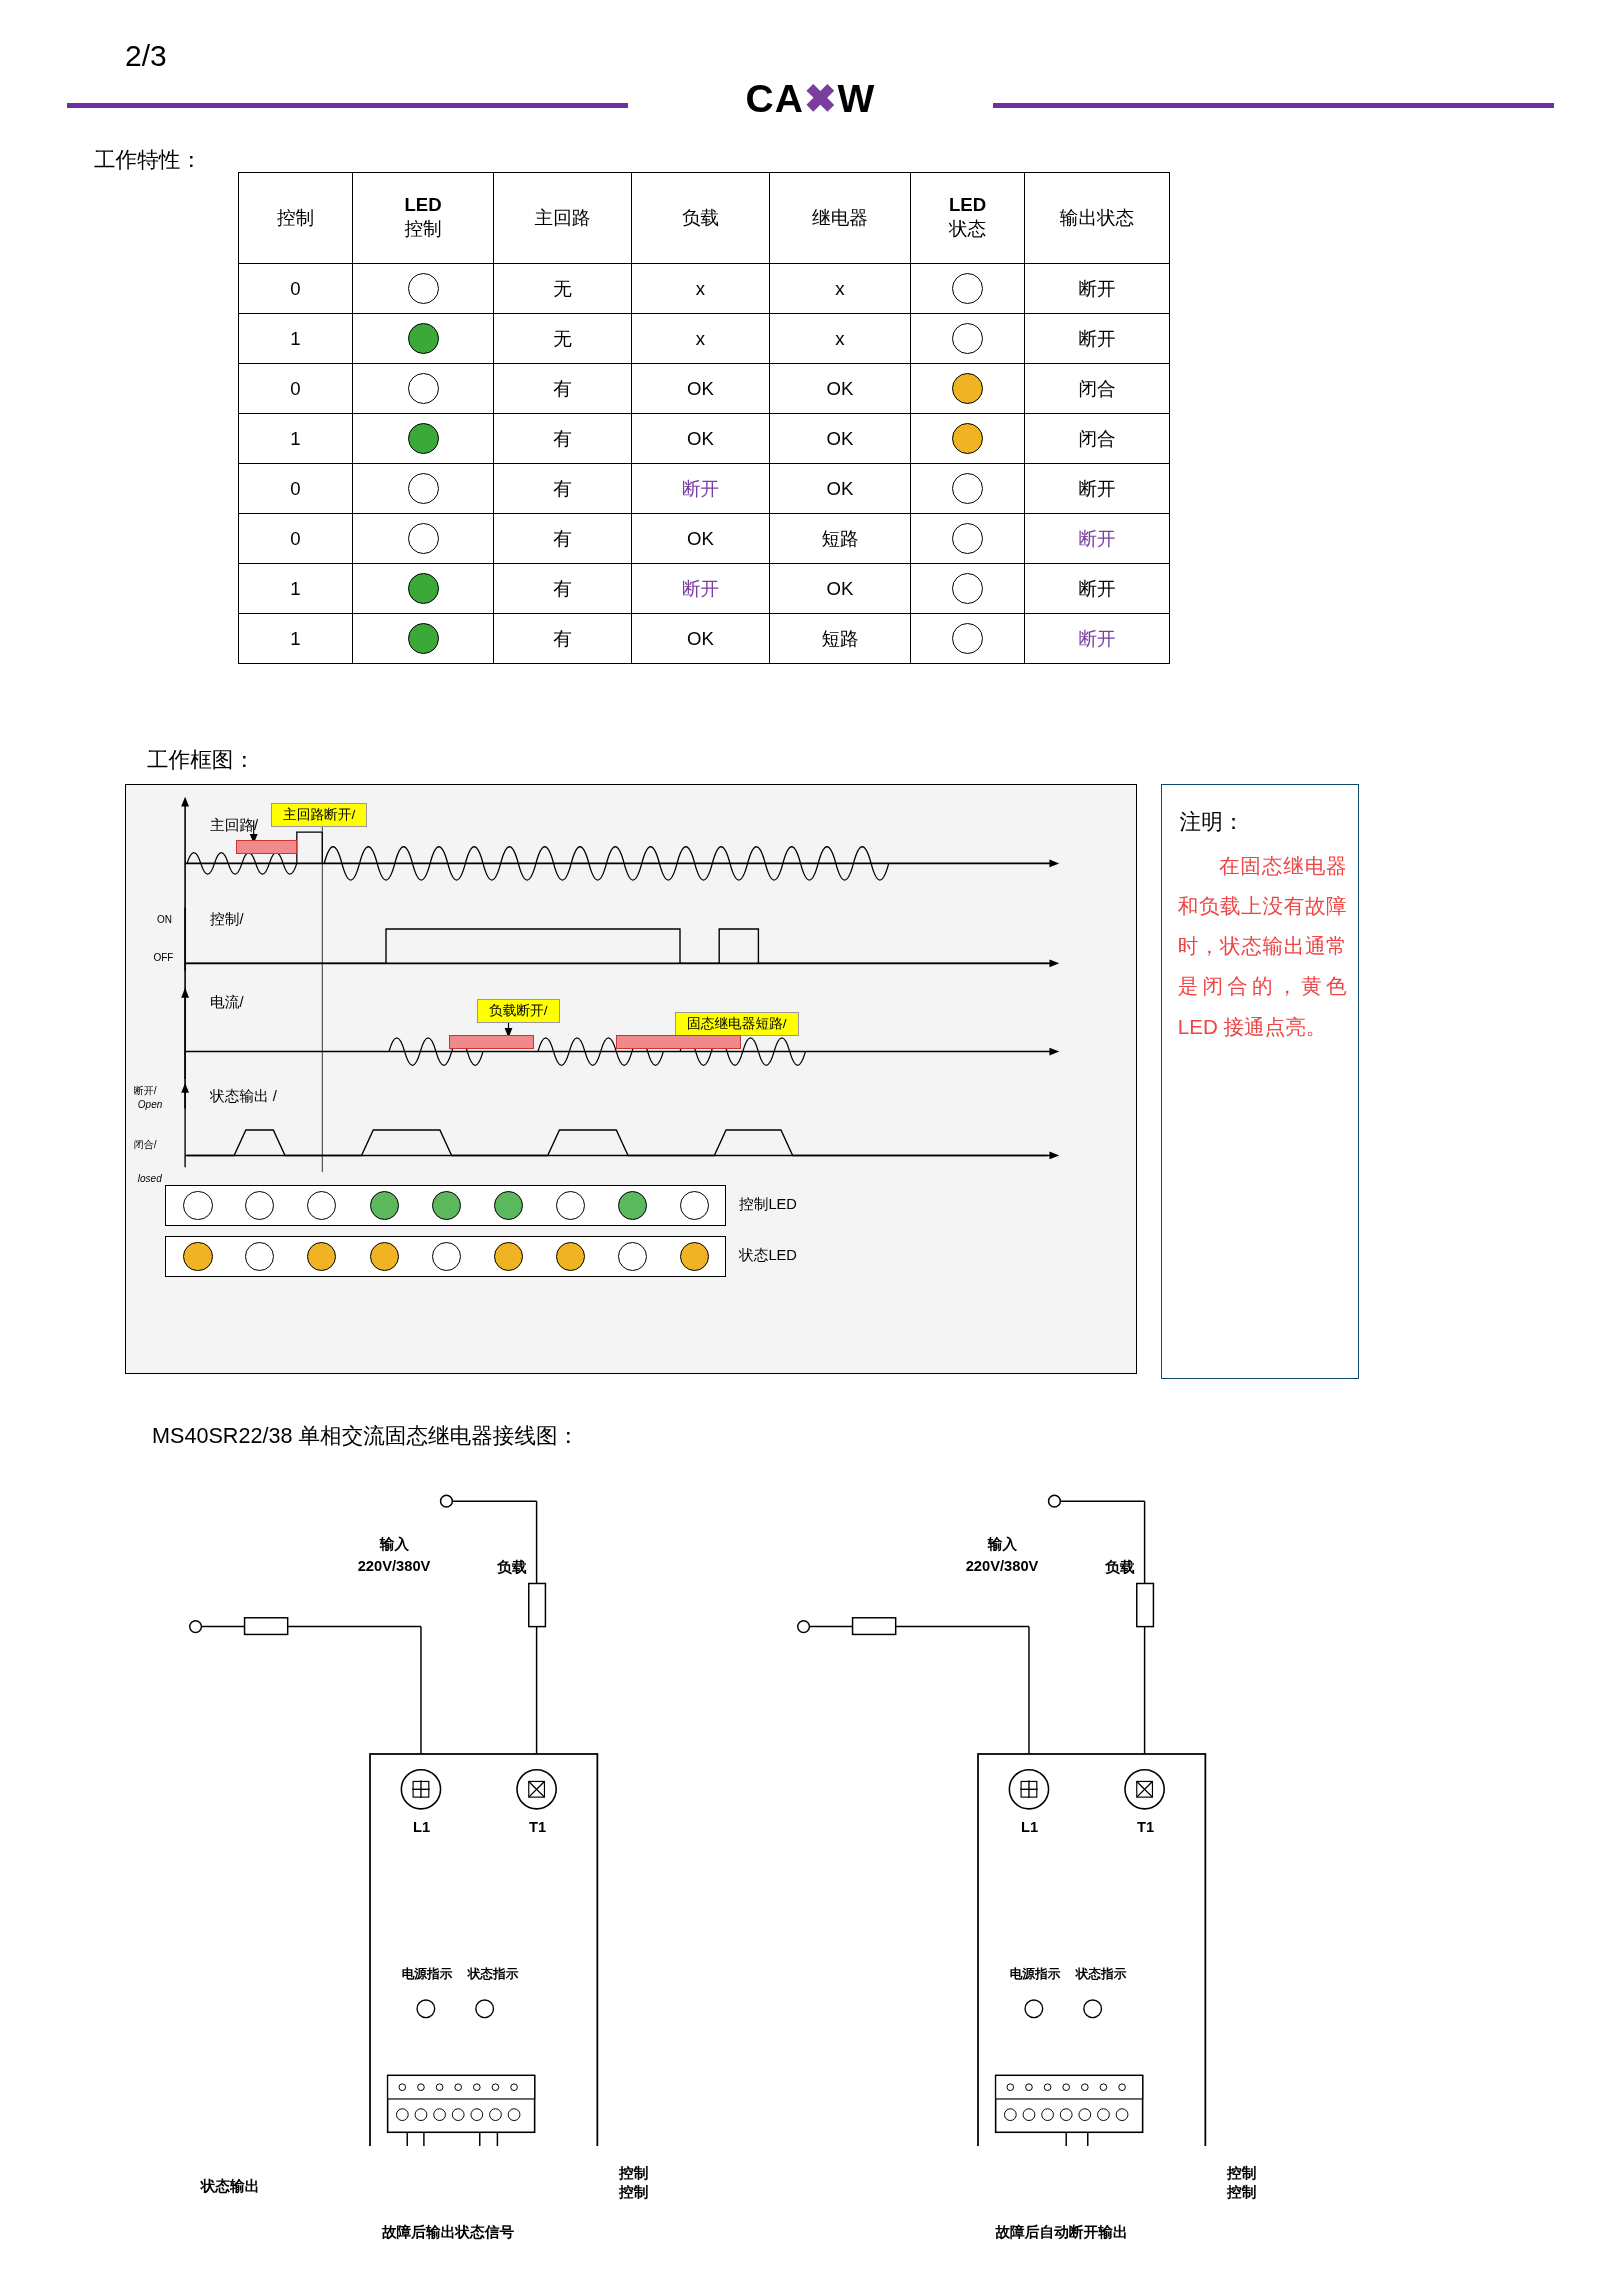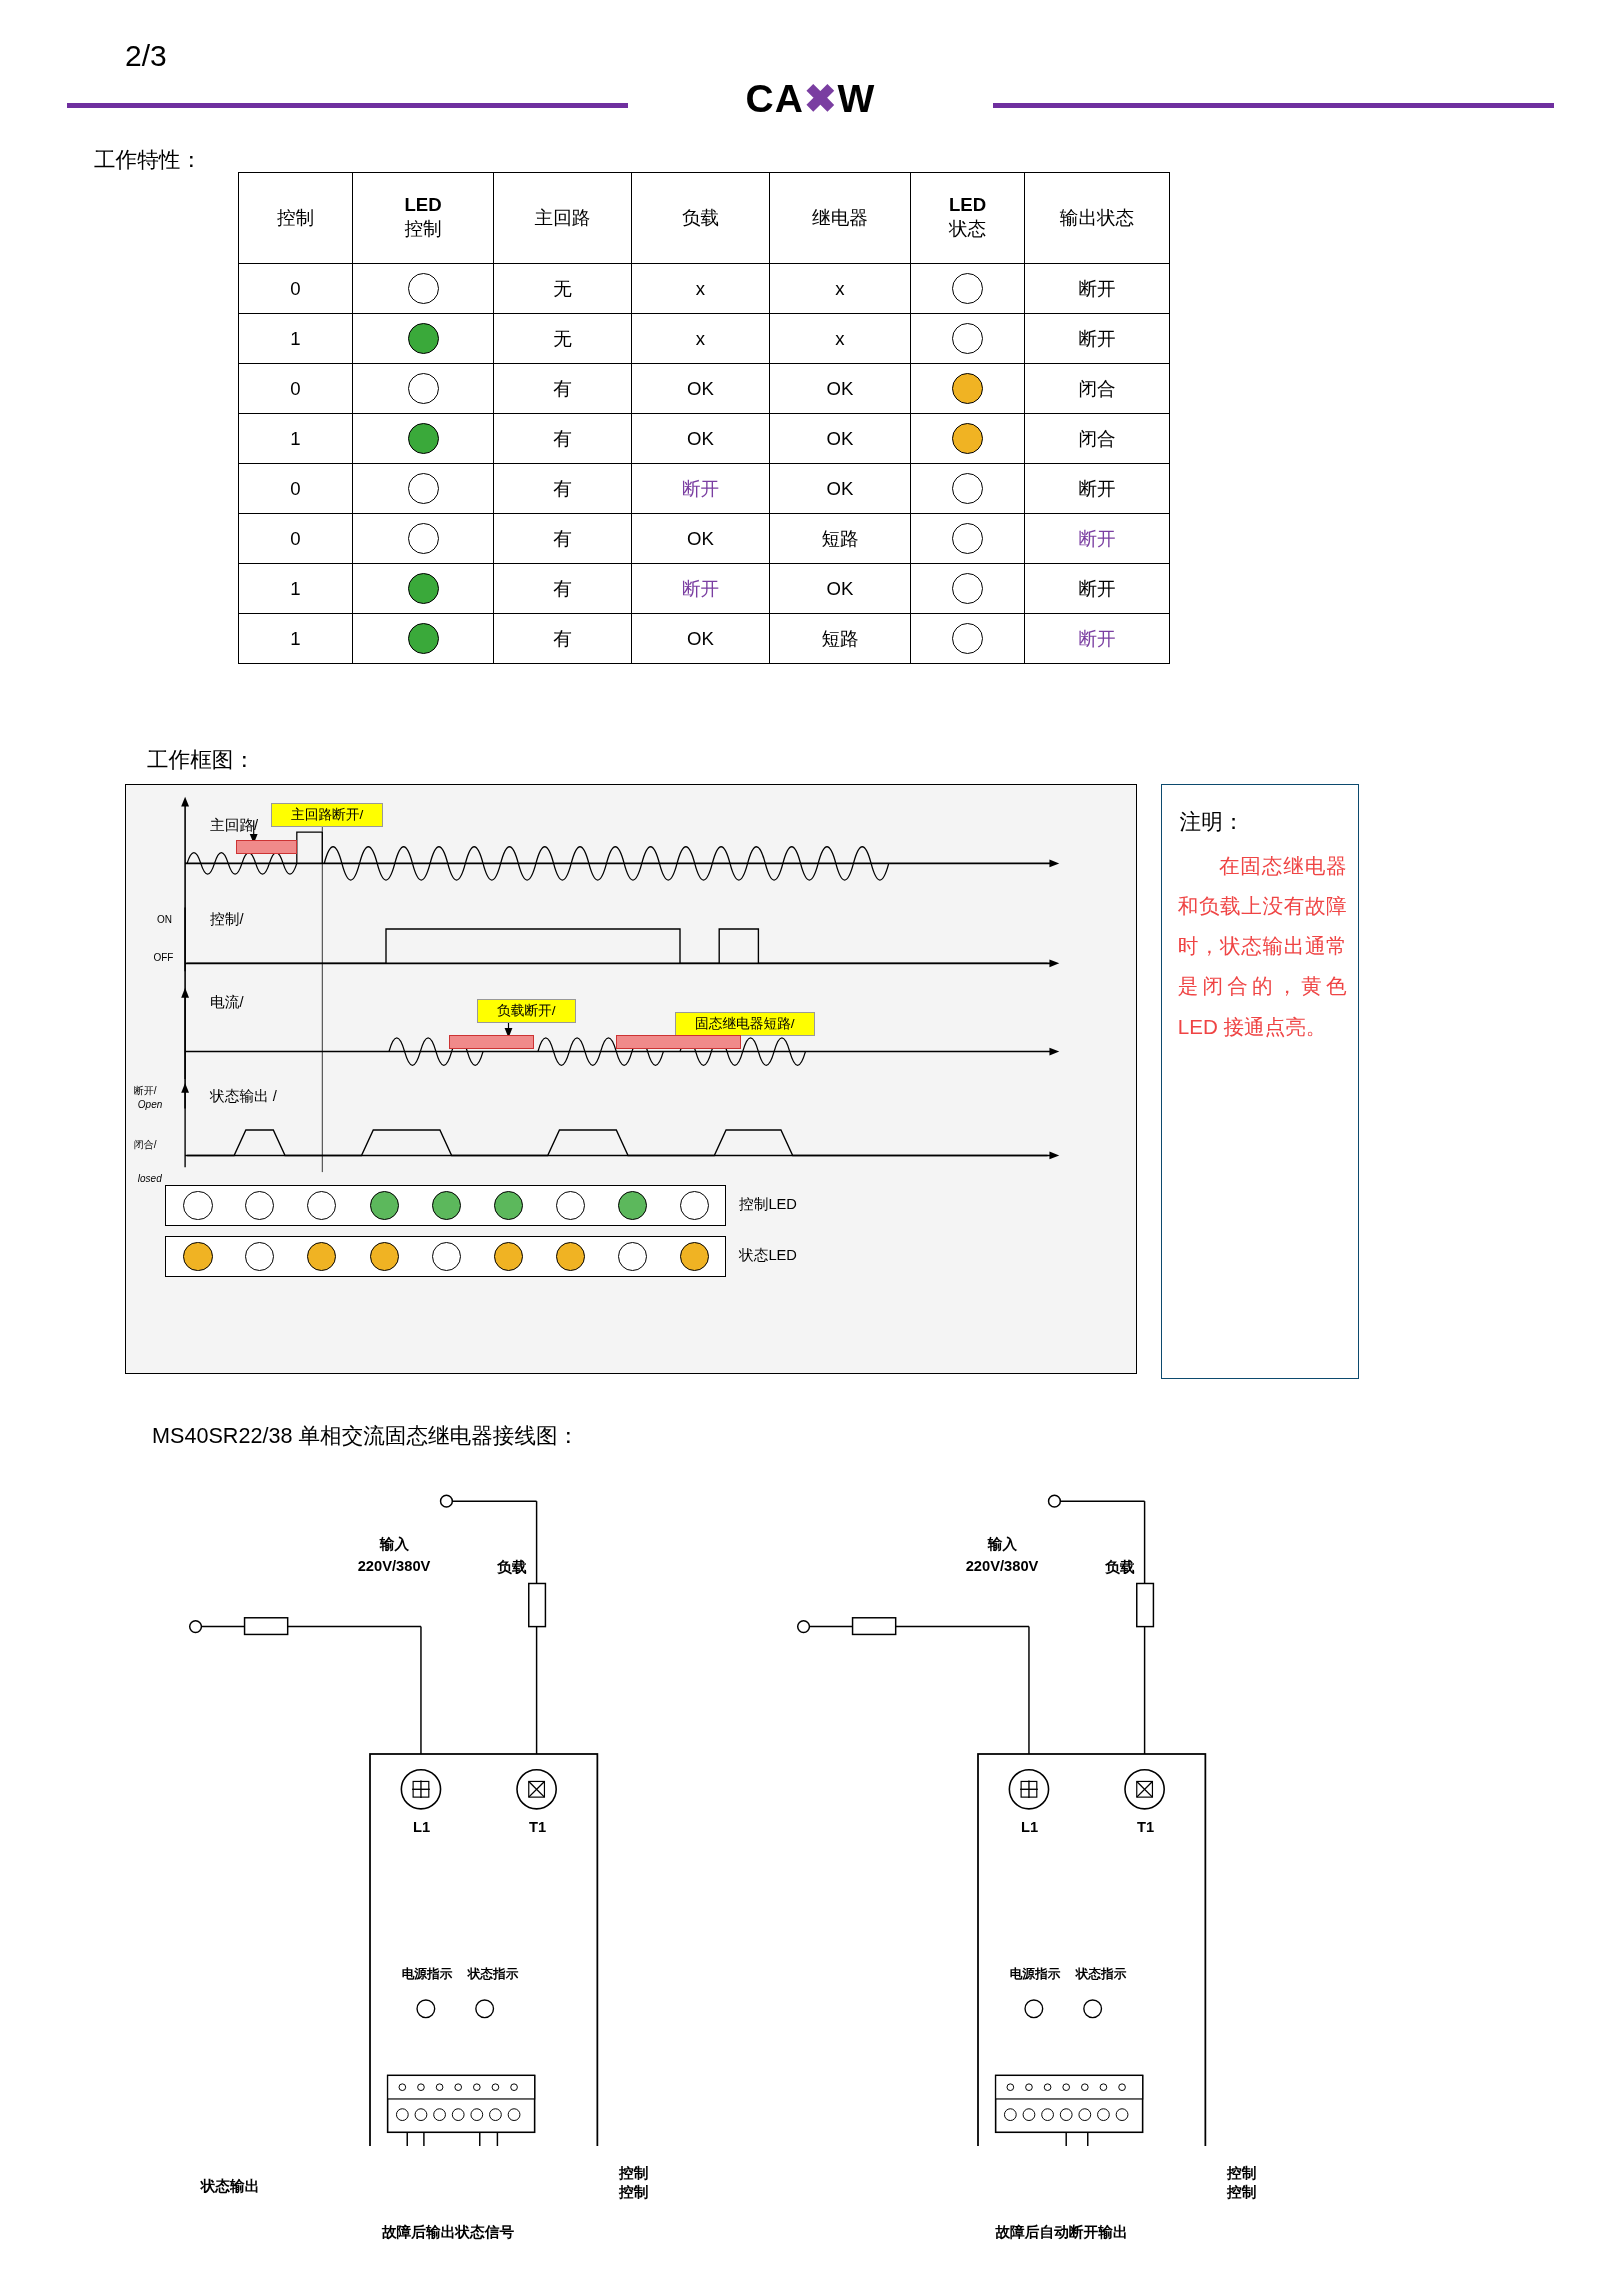--- a/index.html
+++ b/index.html
@@ -88,21 +88,21 @@
   .note-title { position:absolute; left:17.6px; top:21.6px; font-size:21.6px; color:#000;}
   .note-body {
     position:absolute; left:15.7px; top:61px; width:169px;
     font-size:20.6px; line-height:1.95; color:#ef4444;
     text-align:justify; text-justify:inter-character;
     text-indent:2em;
   }
 
   .tag {
     position:absolute; background:#ffff00; border:1px solid #999;
-    font-size:13.7px; padding:2px 19px; white-space:nowrap;
+    font-size:13.7px; padding:2px 11px; white-space:nowrap;
   }
   .axis-label { position:absolute; font-size:14.7px; white-space:nowrap; }
   .small-label { position:absolute; font-size:10px; white-space:nowrap; }
   .bar-red {
     position:absolute; background:#f08a8a; border:1px solid #c33;
     height:11.8px;
   }
   .ledrow {
     position:absolute; border:1px solid #000; background:#fff;
     height:39px;

